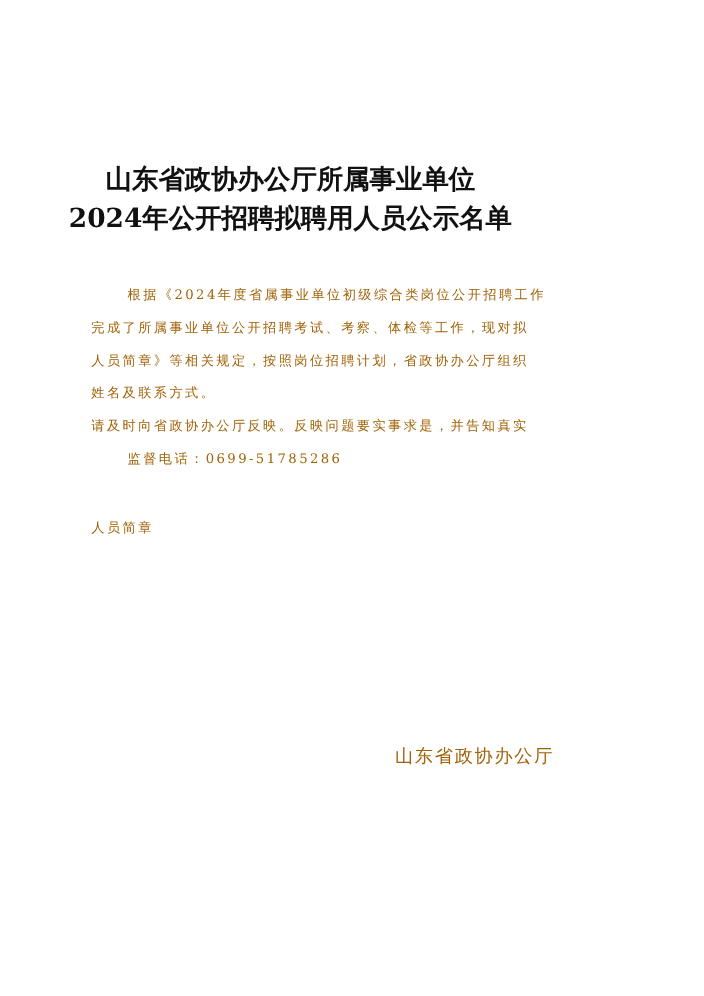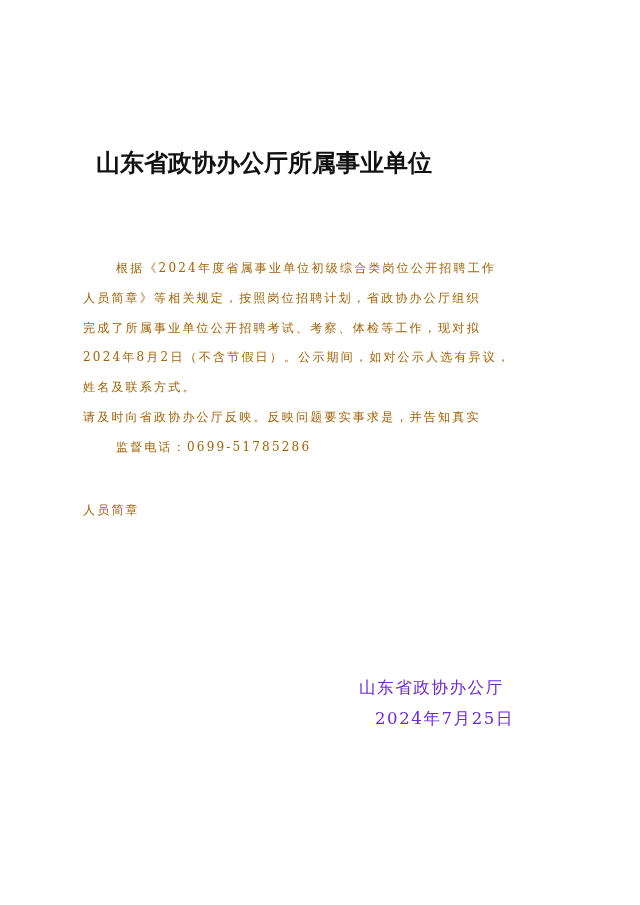--- a/index.html
+++ b/index.html
@@ -45,43 +45,42 @@
     letter-spacing: 2.2px;
     color: #a16207;
   }
   .line { white-space: nowrap; height: 29.8px; }
   .indent { padding-left: 33px; }
   .gap { height: 33px; }
   .sign {
     position: absolute;
     font-size: 16.5px;
     letter-spacing: 1.6px;
-    color: #6d28d9;
+    color: #a16207;
     white-space: nowrap;
   }
   .sign-org { left: 359px; top: 677px; }
   .sign-date { left: 375px; top: 708px; }
 </style>
 </head>
 <body>
 
 <div class="page">
 
   <div class="title">
     <div>山东省政协办公厅所属事业单位</div>
+    <div>2024年公开招聘拟聘用人员公示名单</div>
   </div>
 
   <div class="body">
     <div class="line indent">根据《2024年度省属事业单位初级综合类岗位公开招聘工作</div>
+    <div class="line">完成了所属事业单位公开招聘考试、考察、体检等工作，现对拟</div>
     <div class="line">人员简章》等相关规定，按照岗位招聘计划，省政协办公厅组织</div>
-    <div class="line">完成了所属事业单位公开招聘考试、考察、体检等工作，现对拟</div>
-    <div class="line">2024年8月2日（不含节假日）。公示期间，如对公示人选有异议，</div>
     <div class="line">姓名及联系方式。</div>
     <div class="line">请及时向省政协办公厅反映。反映问题要实事求是，并告知真实</div>
     <div class="line indent">监督电话：0699-51785286</div>
     <div class="gap"></div>
     <div class="line">人员简章</div>
   </div>
 
   <div class="sign sign-org">山东省政协办公厅</div>
-  <div class="sign sign-date">2024年7月25日</div>
 
 </div>
 
 </body></html>

